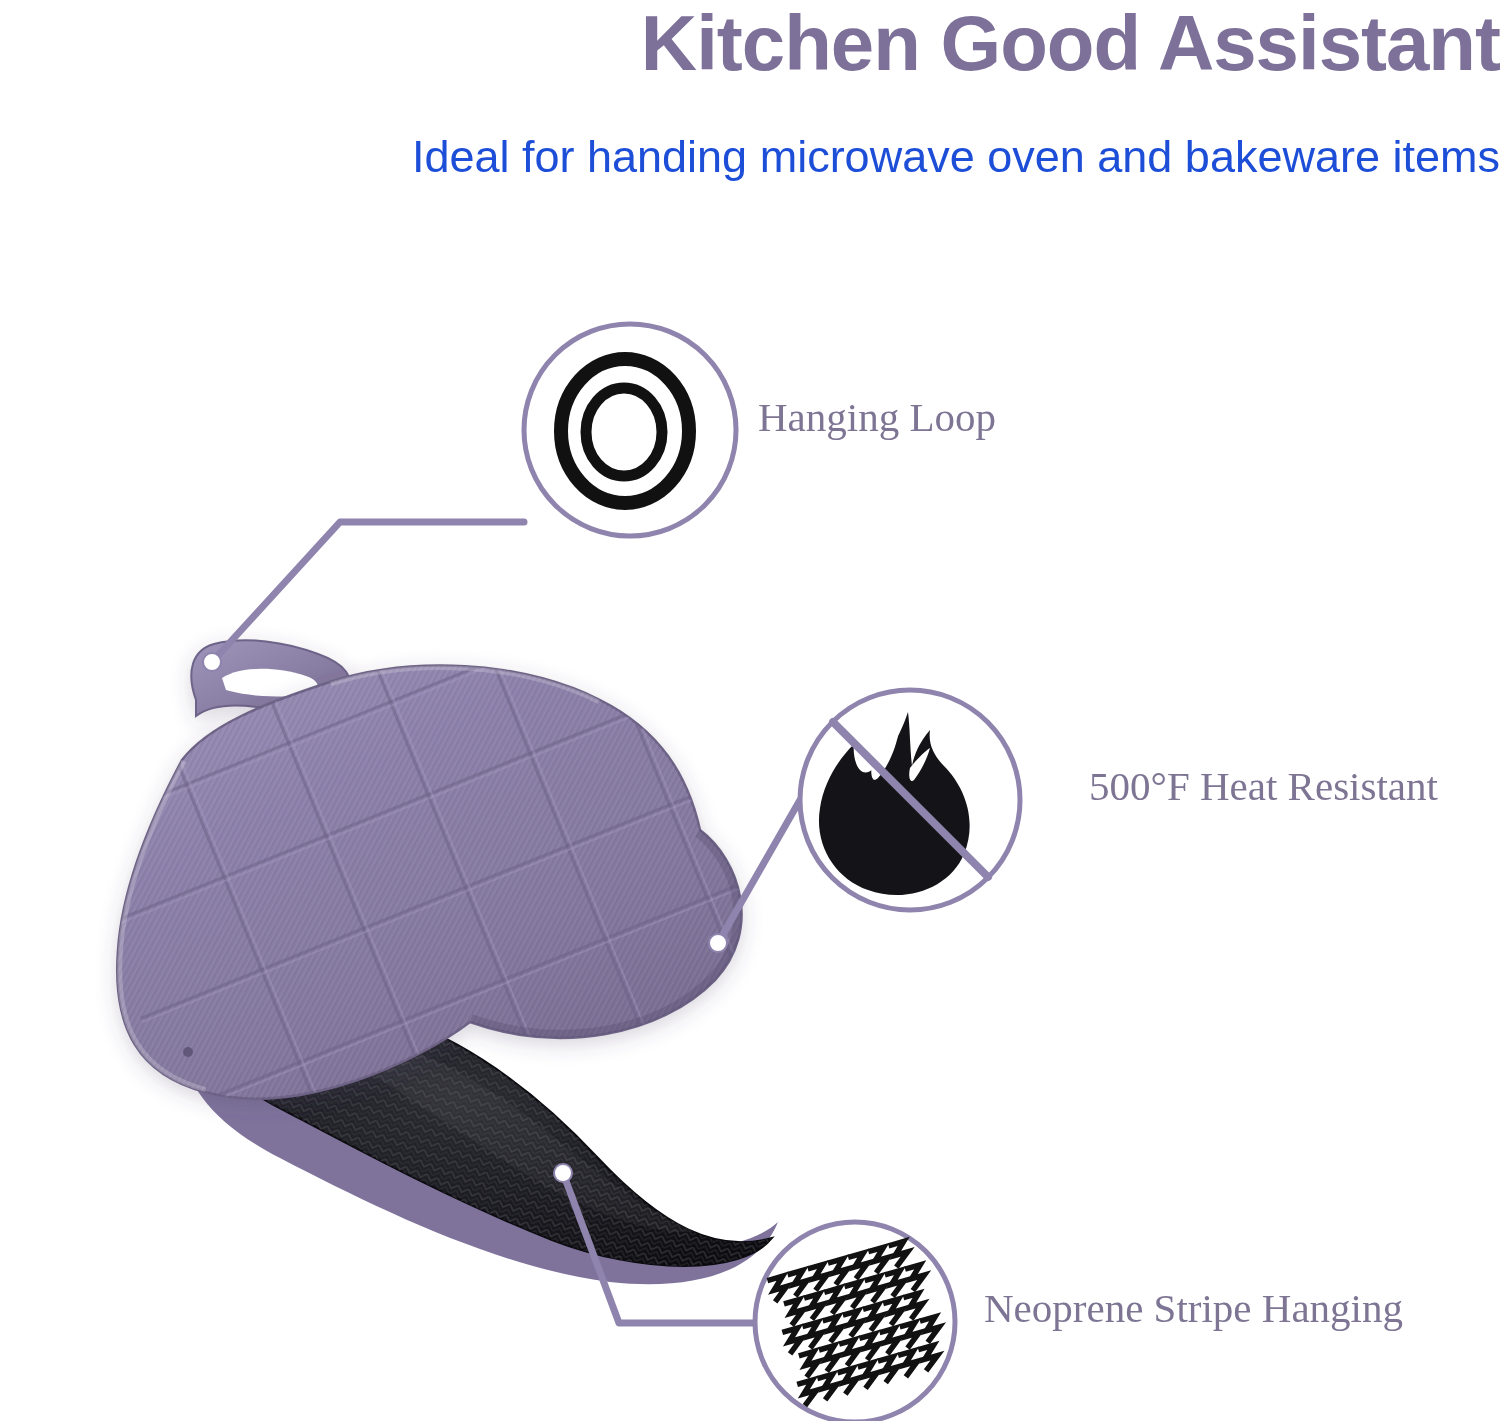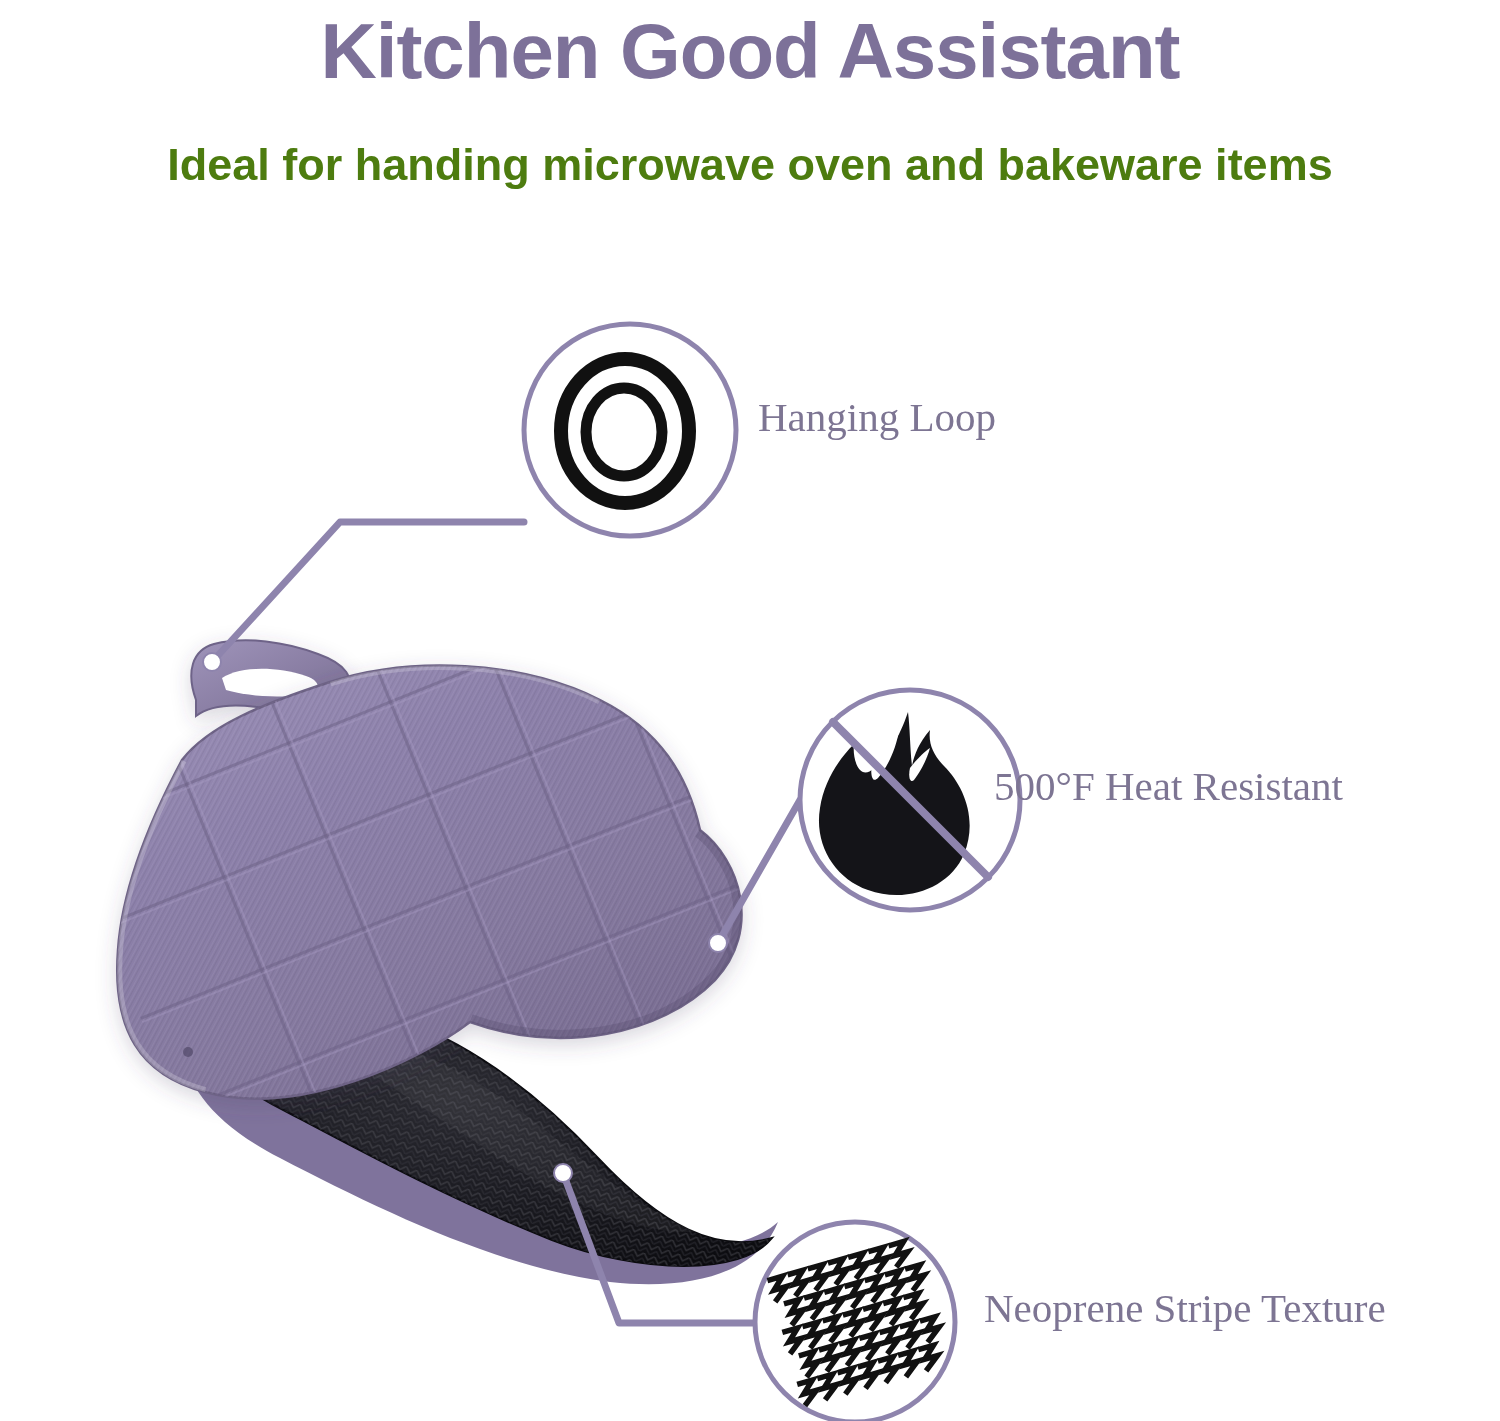--- a/index.html
+++ b/index.html
@@ -5,34 +5,34 @@
   * { margin:0; padding:0; box-sizing:border-box; }
   html, body { background:#ffffff; }
   body {
     width:1500px; height:1421px;
     font-family:"Liberation Sans", sans-serif;
     position:relative;
     overflow:hidden;
   }
 
   
-  #header { position:absolute; left:0; top:8px; width:1500px; text-align:center; }
+  #header { position:absolute; left:0; top:0; width:1500px; text-align:right; }
   #page-title {
     font-size:78px;
     font-weight:bold;
     color:#7d7199;
     letter-spacing:-1px;
     line-height:1.0;
     padding-top:4px;
     white-space:nowrap;
   }
   #page-subtitle {
     font-size:45px;
-    font-weight:bold;
-    color:#4d7c0f;
+    font-weight:normal;
+    color:#1d4ed8;
     line-height:1.0;
     padding-top:52px;
     white-space:nowrap;
   }
 
   
   .callout-label {
     position:absolute;
     font-size:41px;
     color:#7d7593;
@@ -301,15 +301,15 @@
           <path d="M 869 1366 L 882 1366 L 870 1377 L 883 1377 L 870 1387" fill="none" stroke="#111111" stroke-width="5.5" stroke-linecap="square" stroke-linejoin="miter"></path>
           <path d="M 890 1366 L 903 1366 L 891 1377 L 904 1377 L 891 1387" fill="none" stroke="#111111" stroke-width="5.5" stroke-linecap="square" stroke-linejoin="miter"></path>
           <path d="M 911 1366 L 924 1366 L 912 1377 L 925 1377 L 912 1387" fill="none" stroke="#111111" stroke-width="5.5" stroke-linecap="square" stroke-linejoin="miter"></path>
         </g>
       </g>
   </g>
 </svg>
 
 <div class="callout-label no-select" id="label-0" style="left: 758px; top: 397px;">Hanging Loop</div>
 
-<div class="callout-label no-select" id="label-1" style="left: 994px; top: 766px;">500°F Heat Resistant</div>
-
-<div class="callout-label no-select" id="label-2" style="left: 984px; top: 1288px;">Neoprene Stripe Texture</div>
+<div class="callout-label no-select" id="label-1" style="left: 1089px; top: 766px;">500°F Heat Resistant</div>
+
+<div class="callout-label no-select" id="label-2" style="left: 984px; top: 1288px;">Neoprene Stripe Hanging</div>
 
 </body></html>

